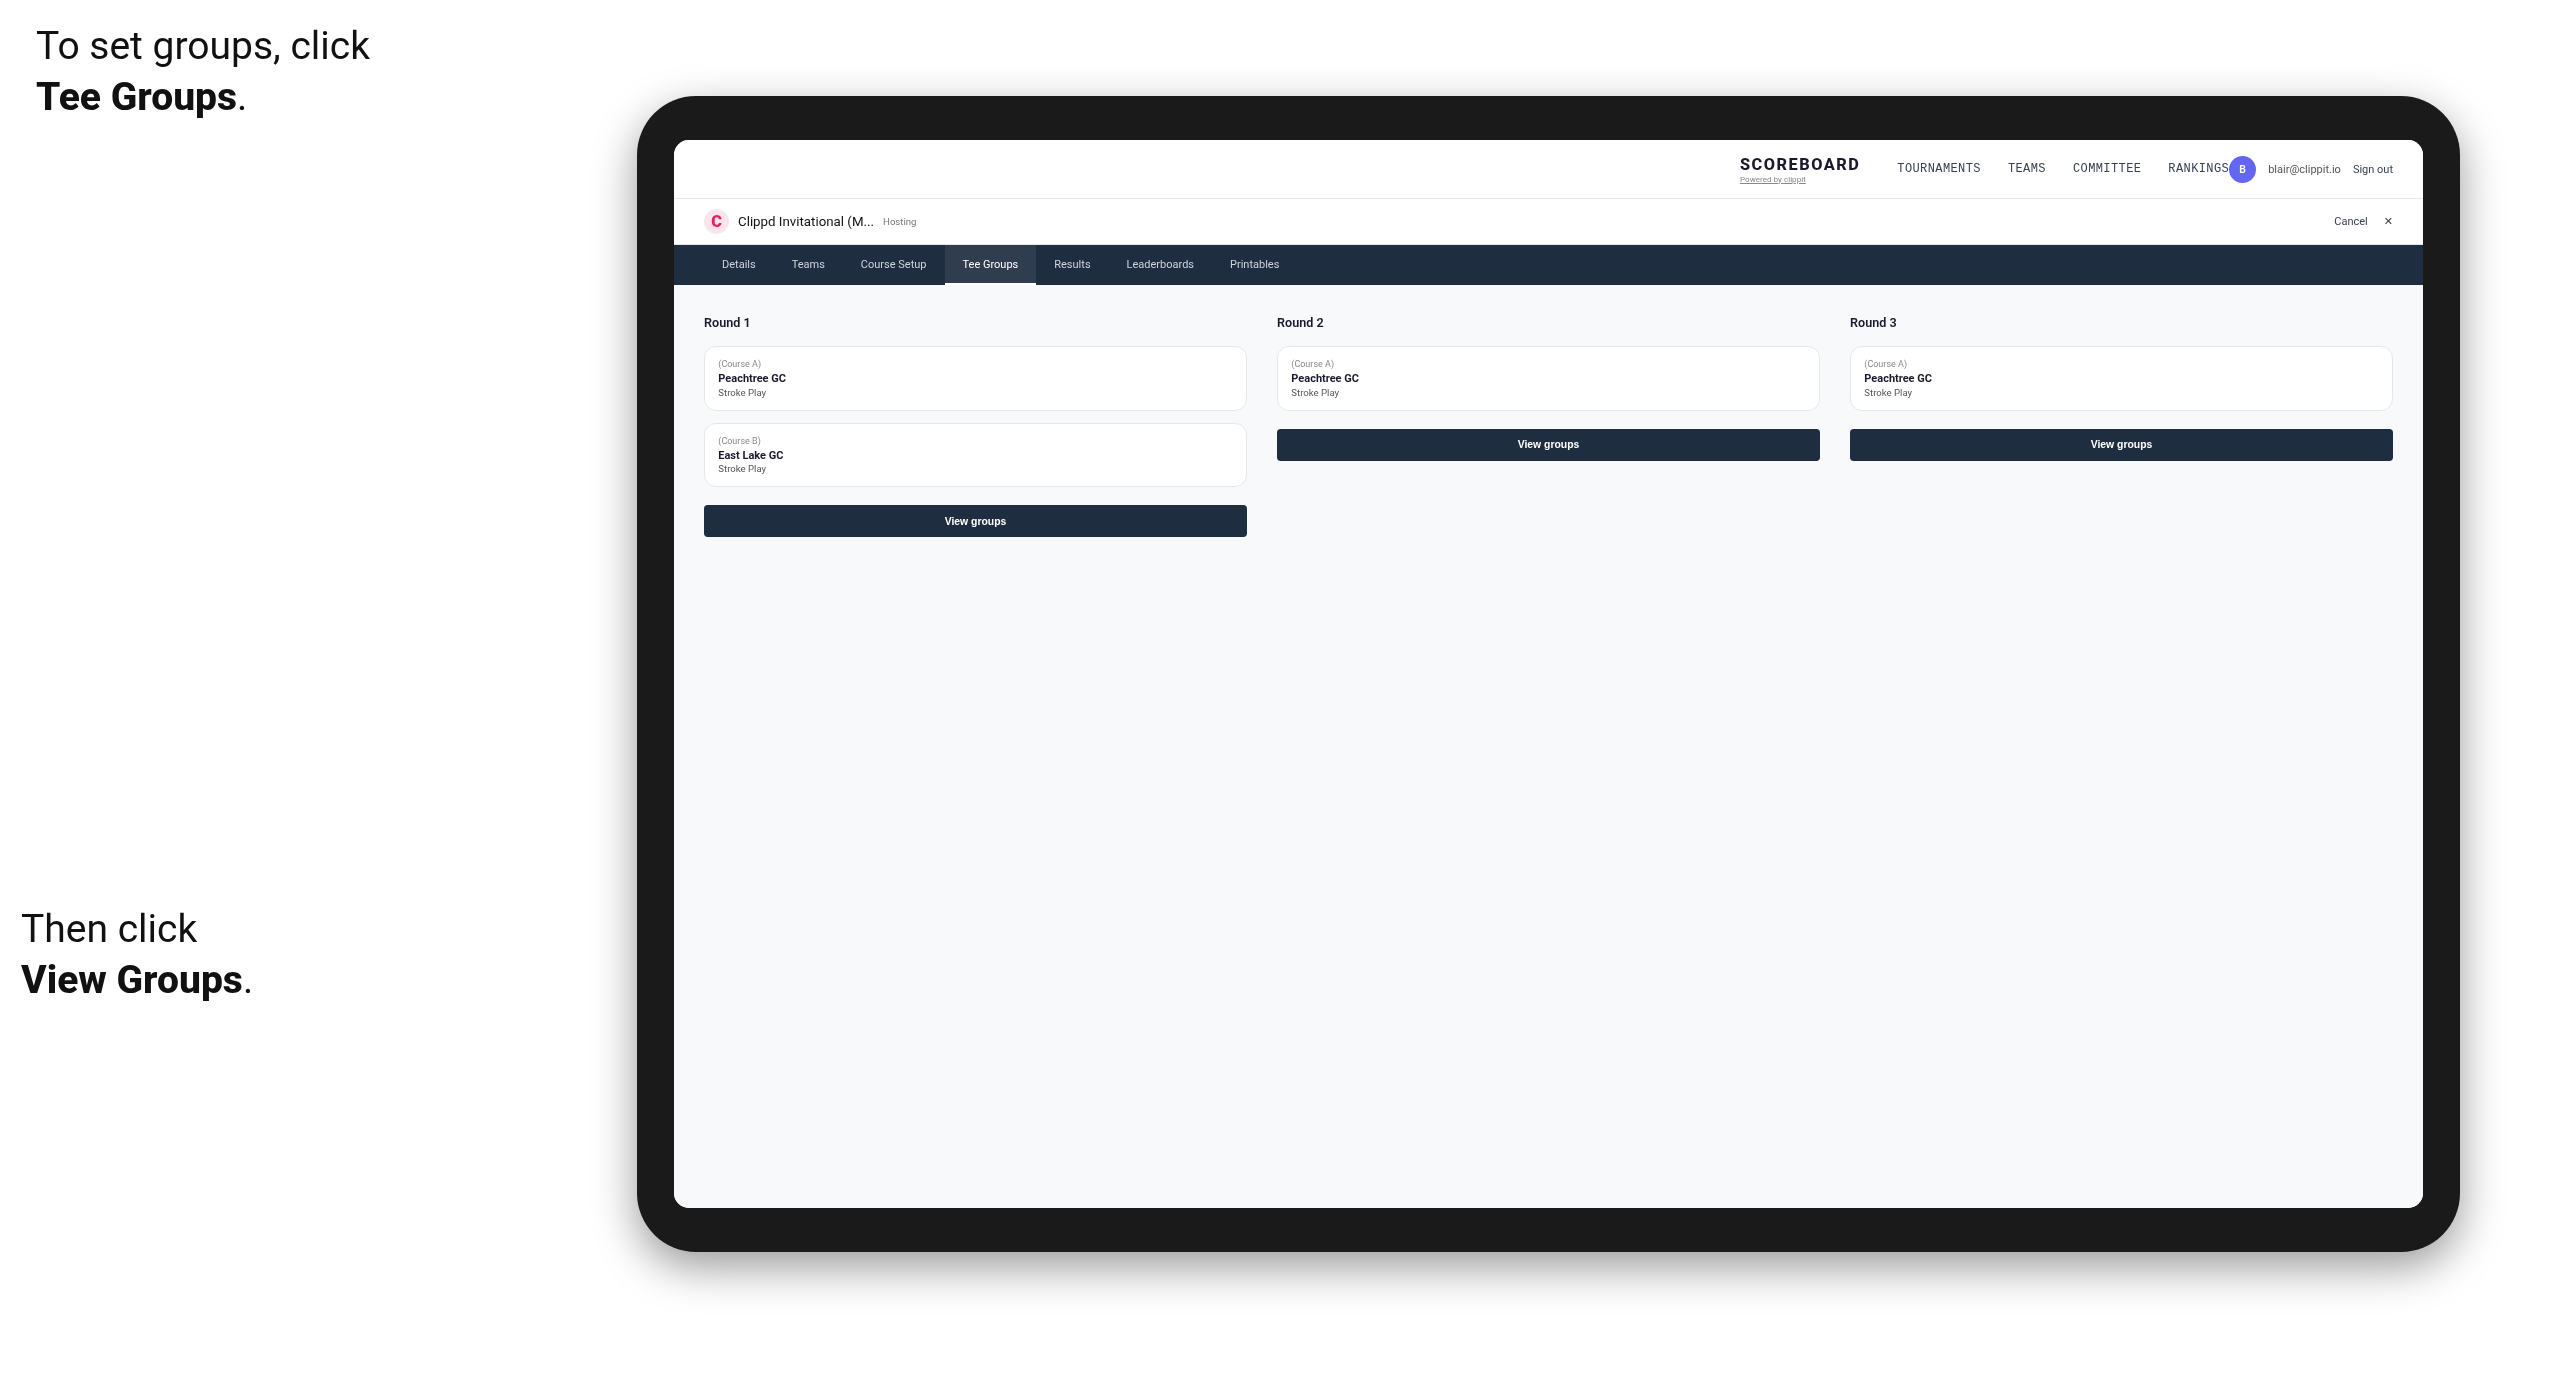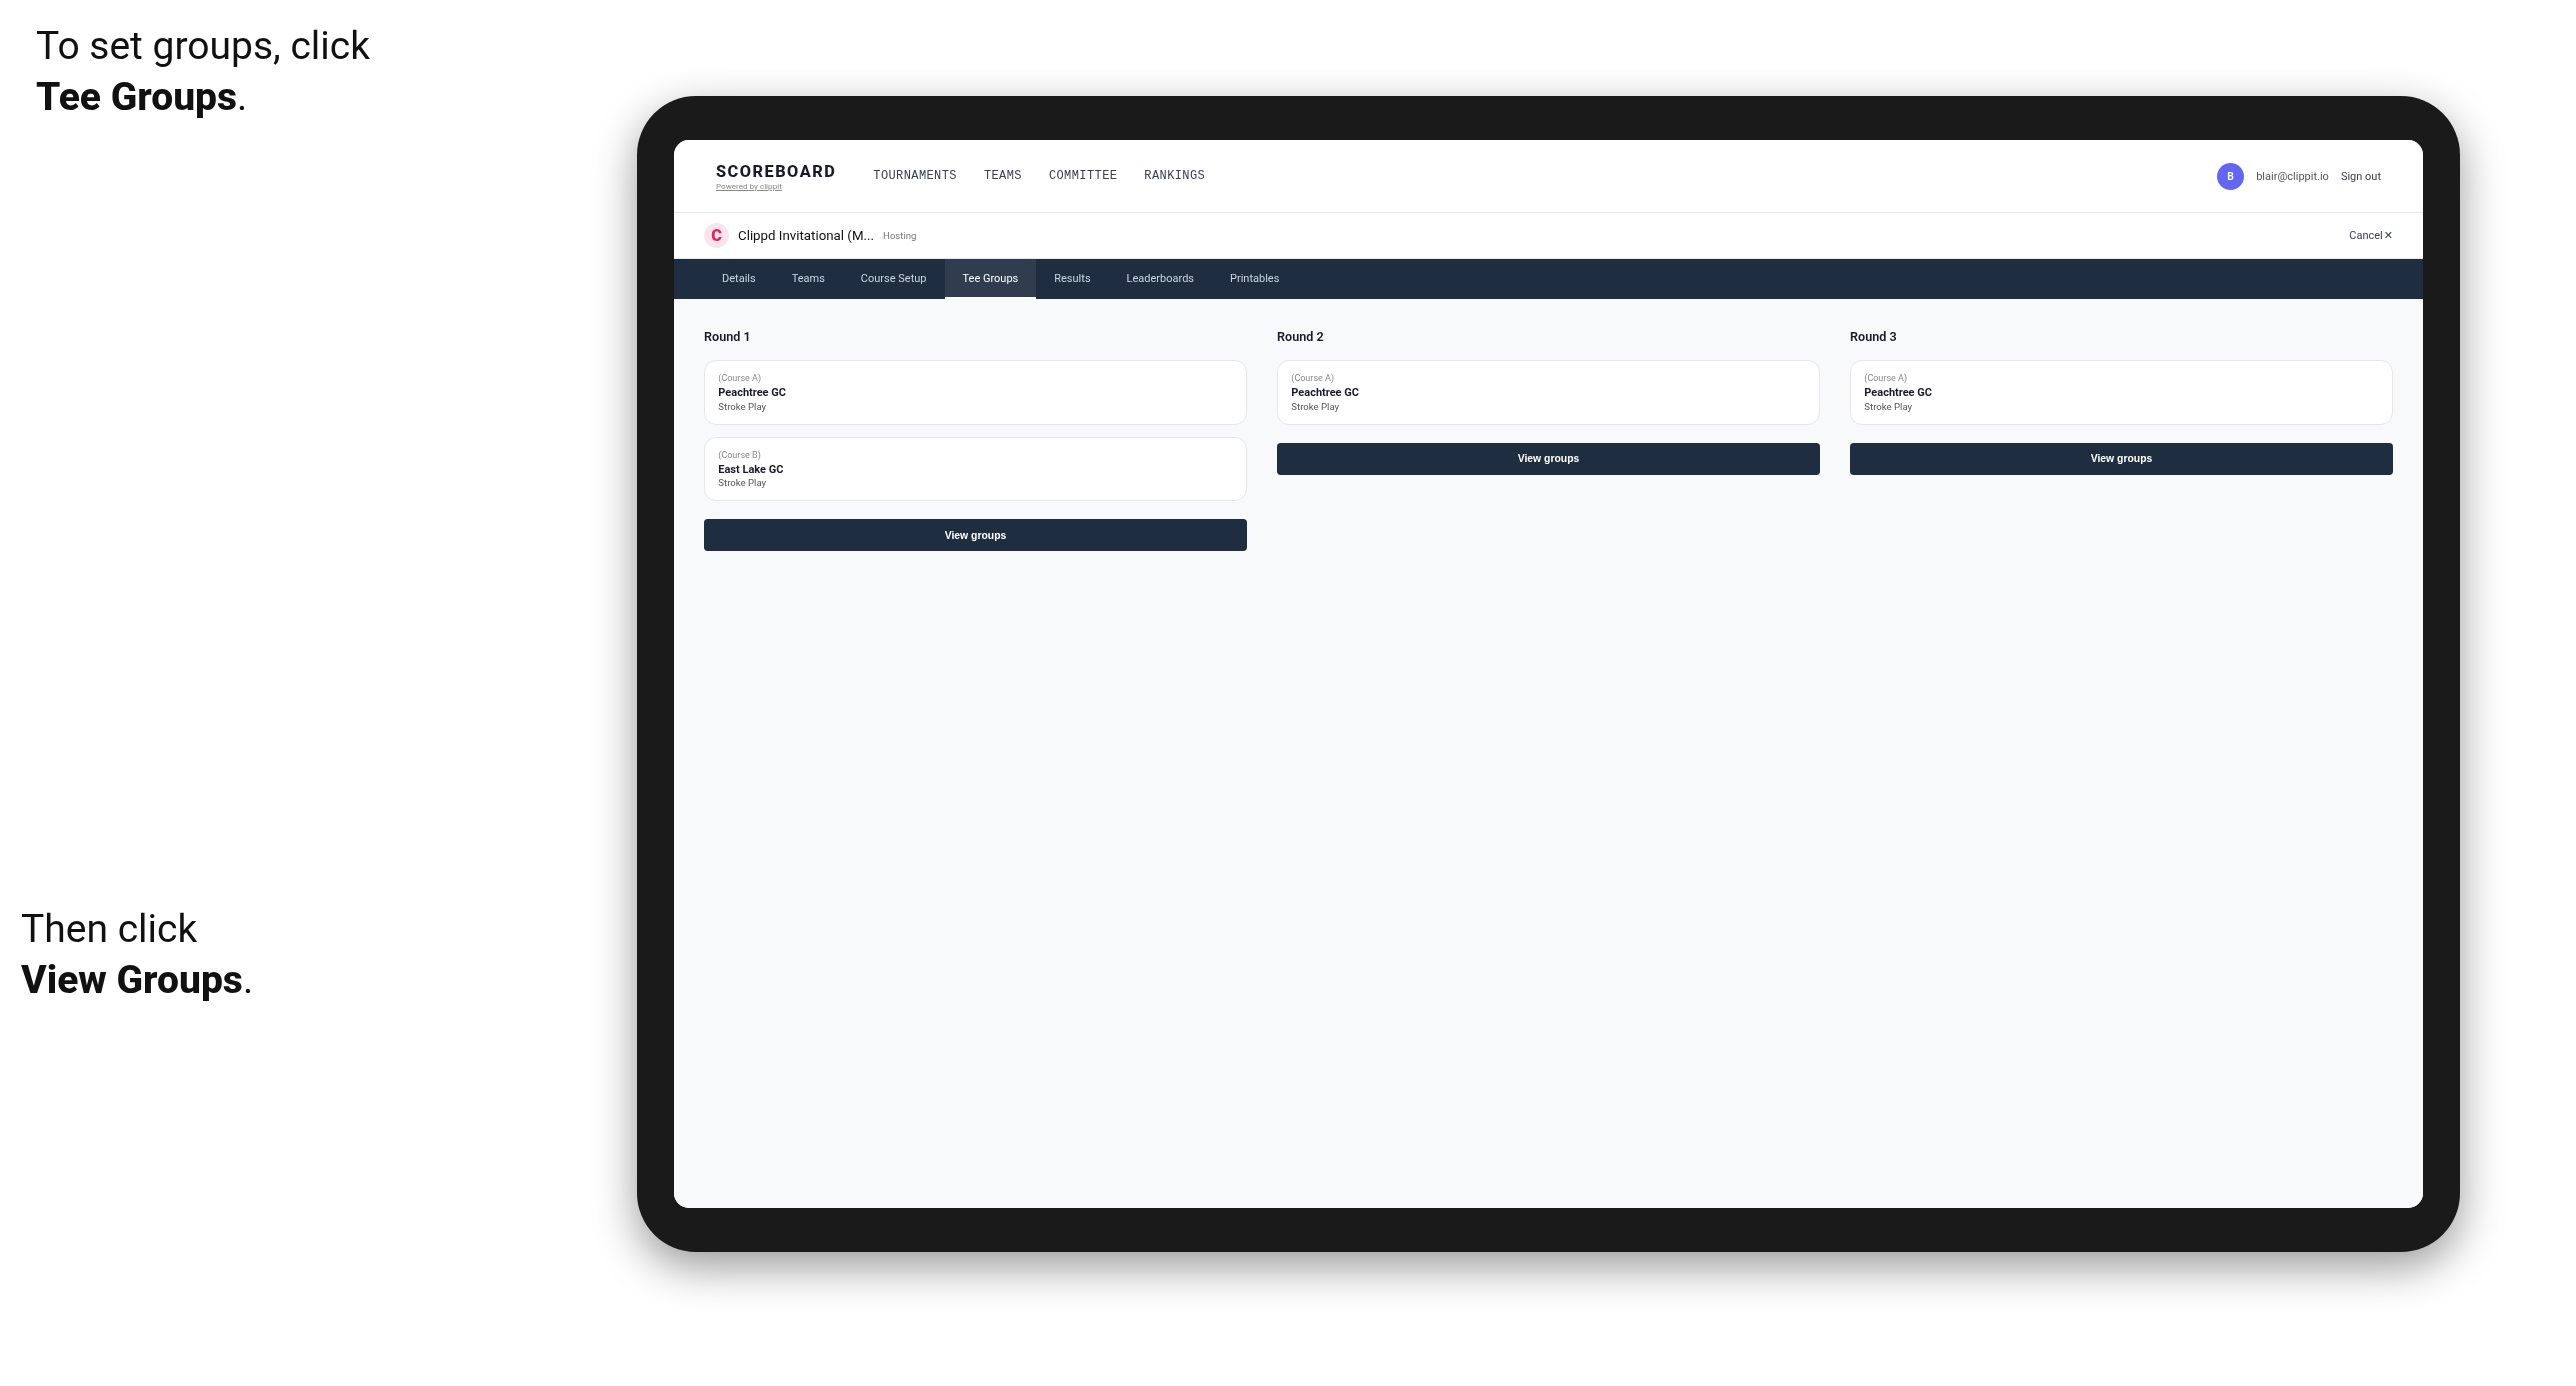--- a/index.html
+++ b/index.html
@@ -54,25 +54,25 @@
       border-radius: 15px;
       overflow: hidden;
       display: flex;
       flex-direction: column;
     }
 
     
     .top-nav {
       background: #ffffff;
       border-bottom: 0.7px solid #e5e7eb;
-      padding: 0 42px;
-      height: 73px;
-      display: flex;
-      align-items: center;
-      justify-content: space-between;
+      padding: 0 30px;
+      height: 59px;
+      display: flex;
+      align-items: center;
+      justify-content: flex-end;
       flex-shrink: 0;
     }
 
     .nav-left {
       display: flex;
       align-items: center;
       gap: 37px;
     }
 
     .logo-area {
@@ -168,21 +168,21 @@
       font-size: 9.6px;
       color: #777;
     }
 
     .cancel-btn {
       font-size: 11px;
       color: #374151;
       cursor: pointer;
       display: flex;
       align-items: flex-end;
-      gap: 1px;
+      gap: 16px;
     }
 
     
     .tab-bar {
       background: #1e2d40;
       padding: 0 30px;
       display: flex;
       gap: 0;
       height: 40px;
       align-items: stretch;

